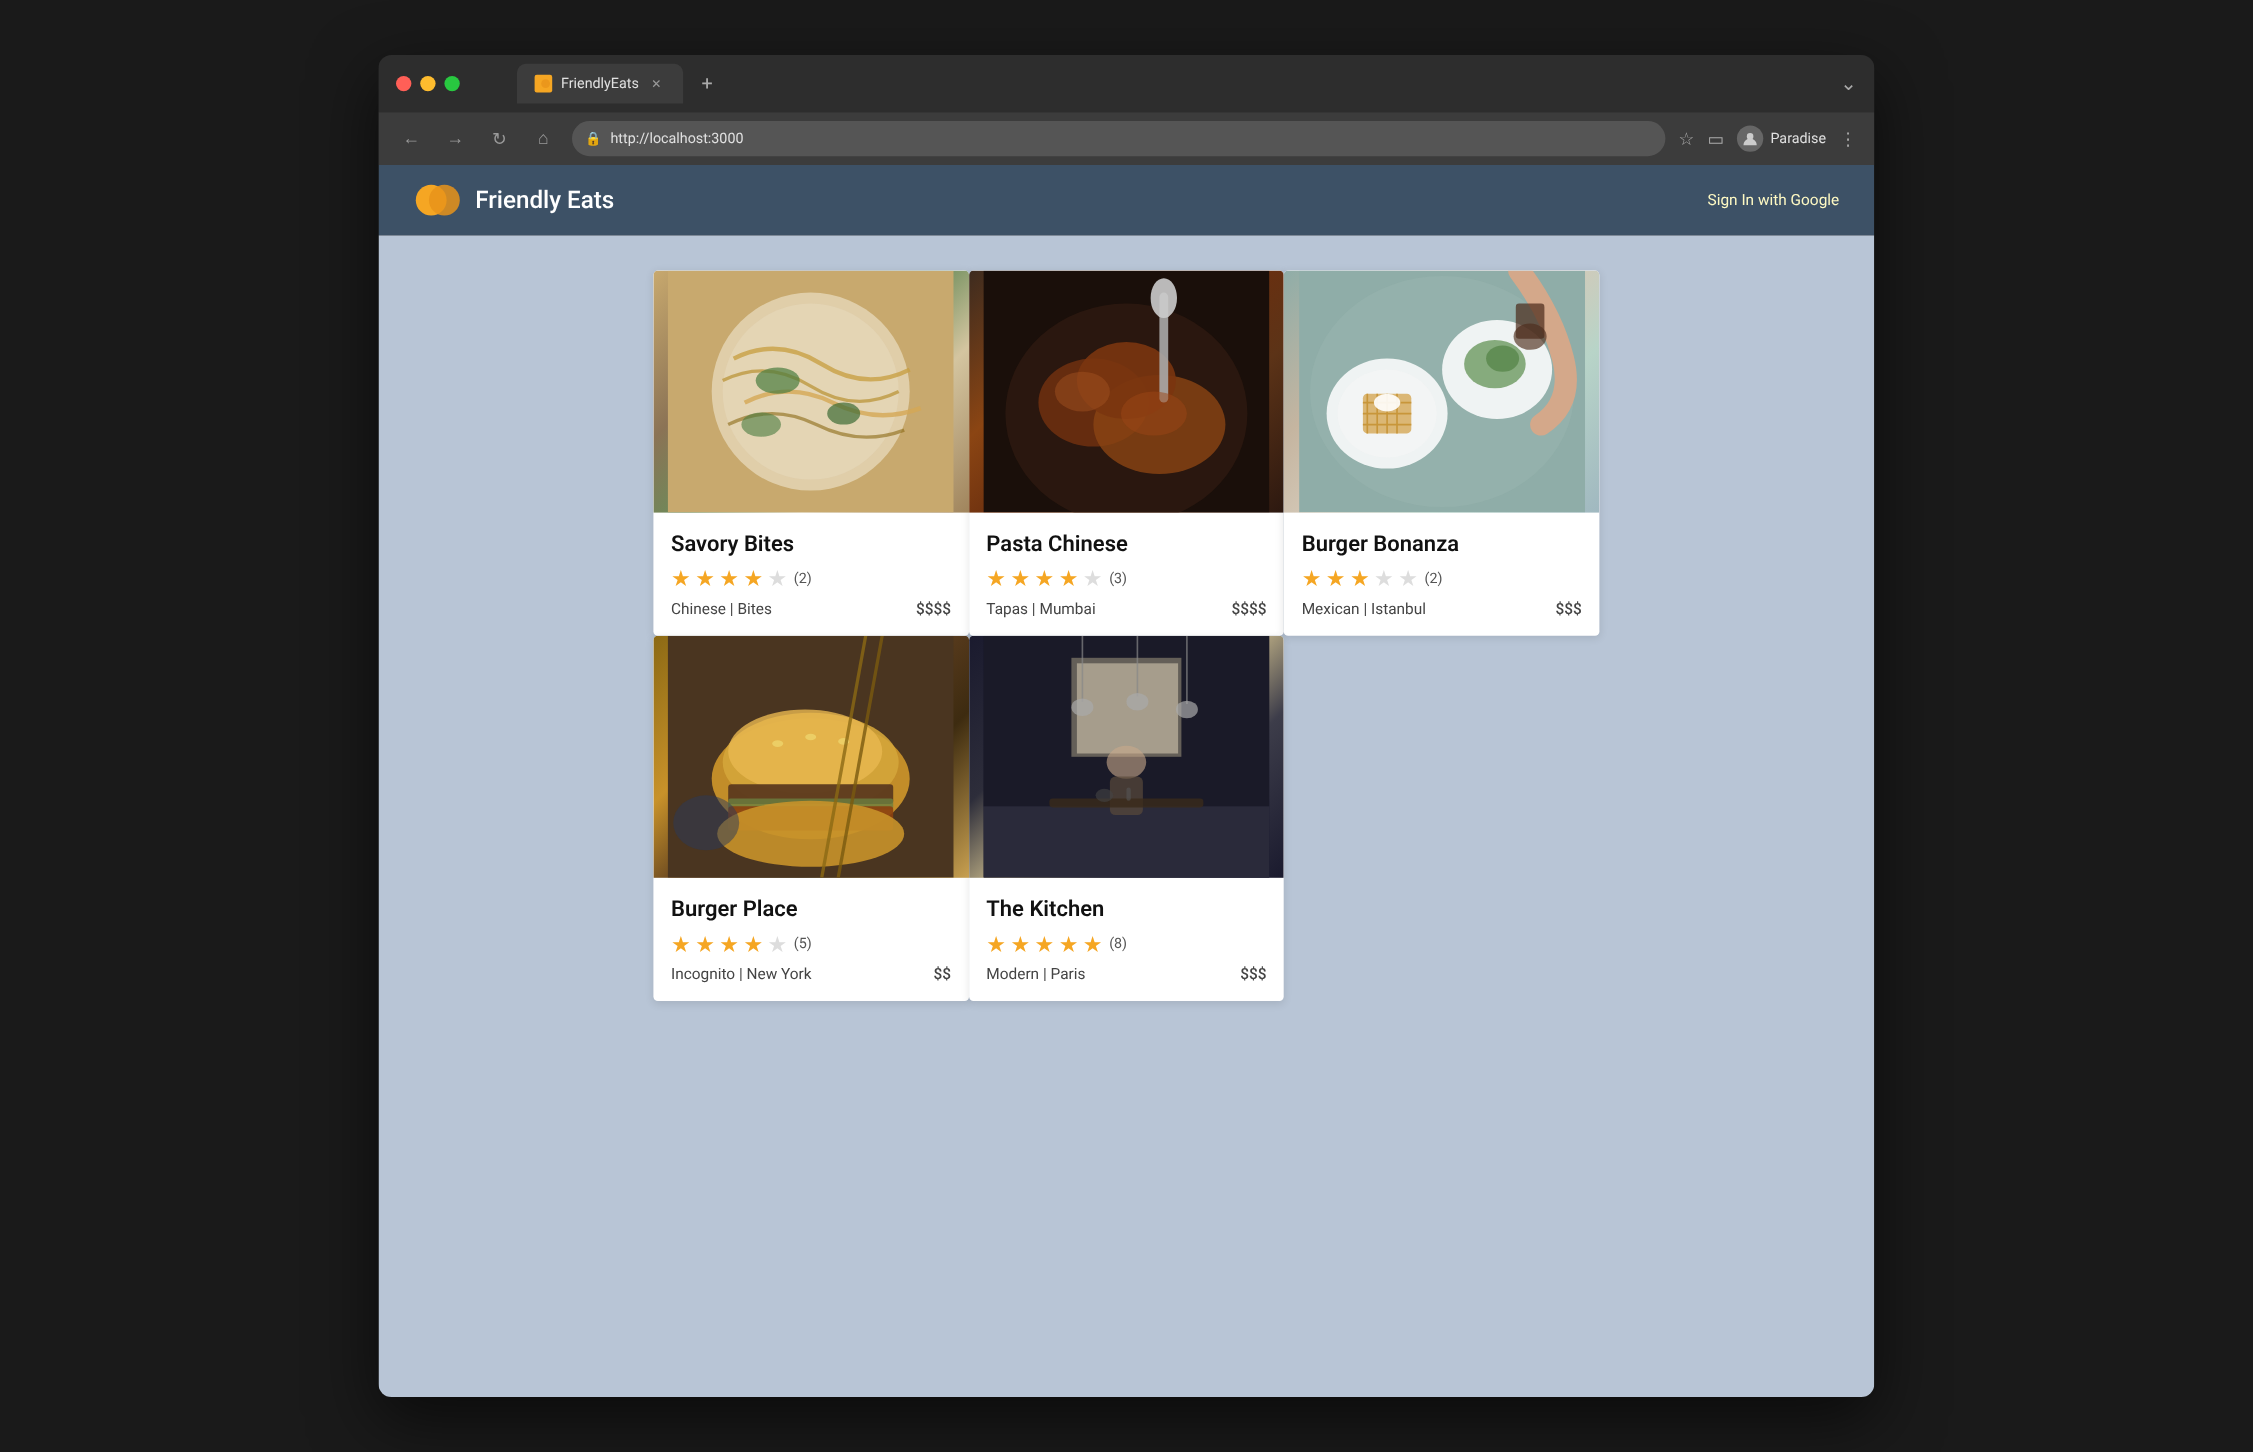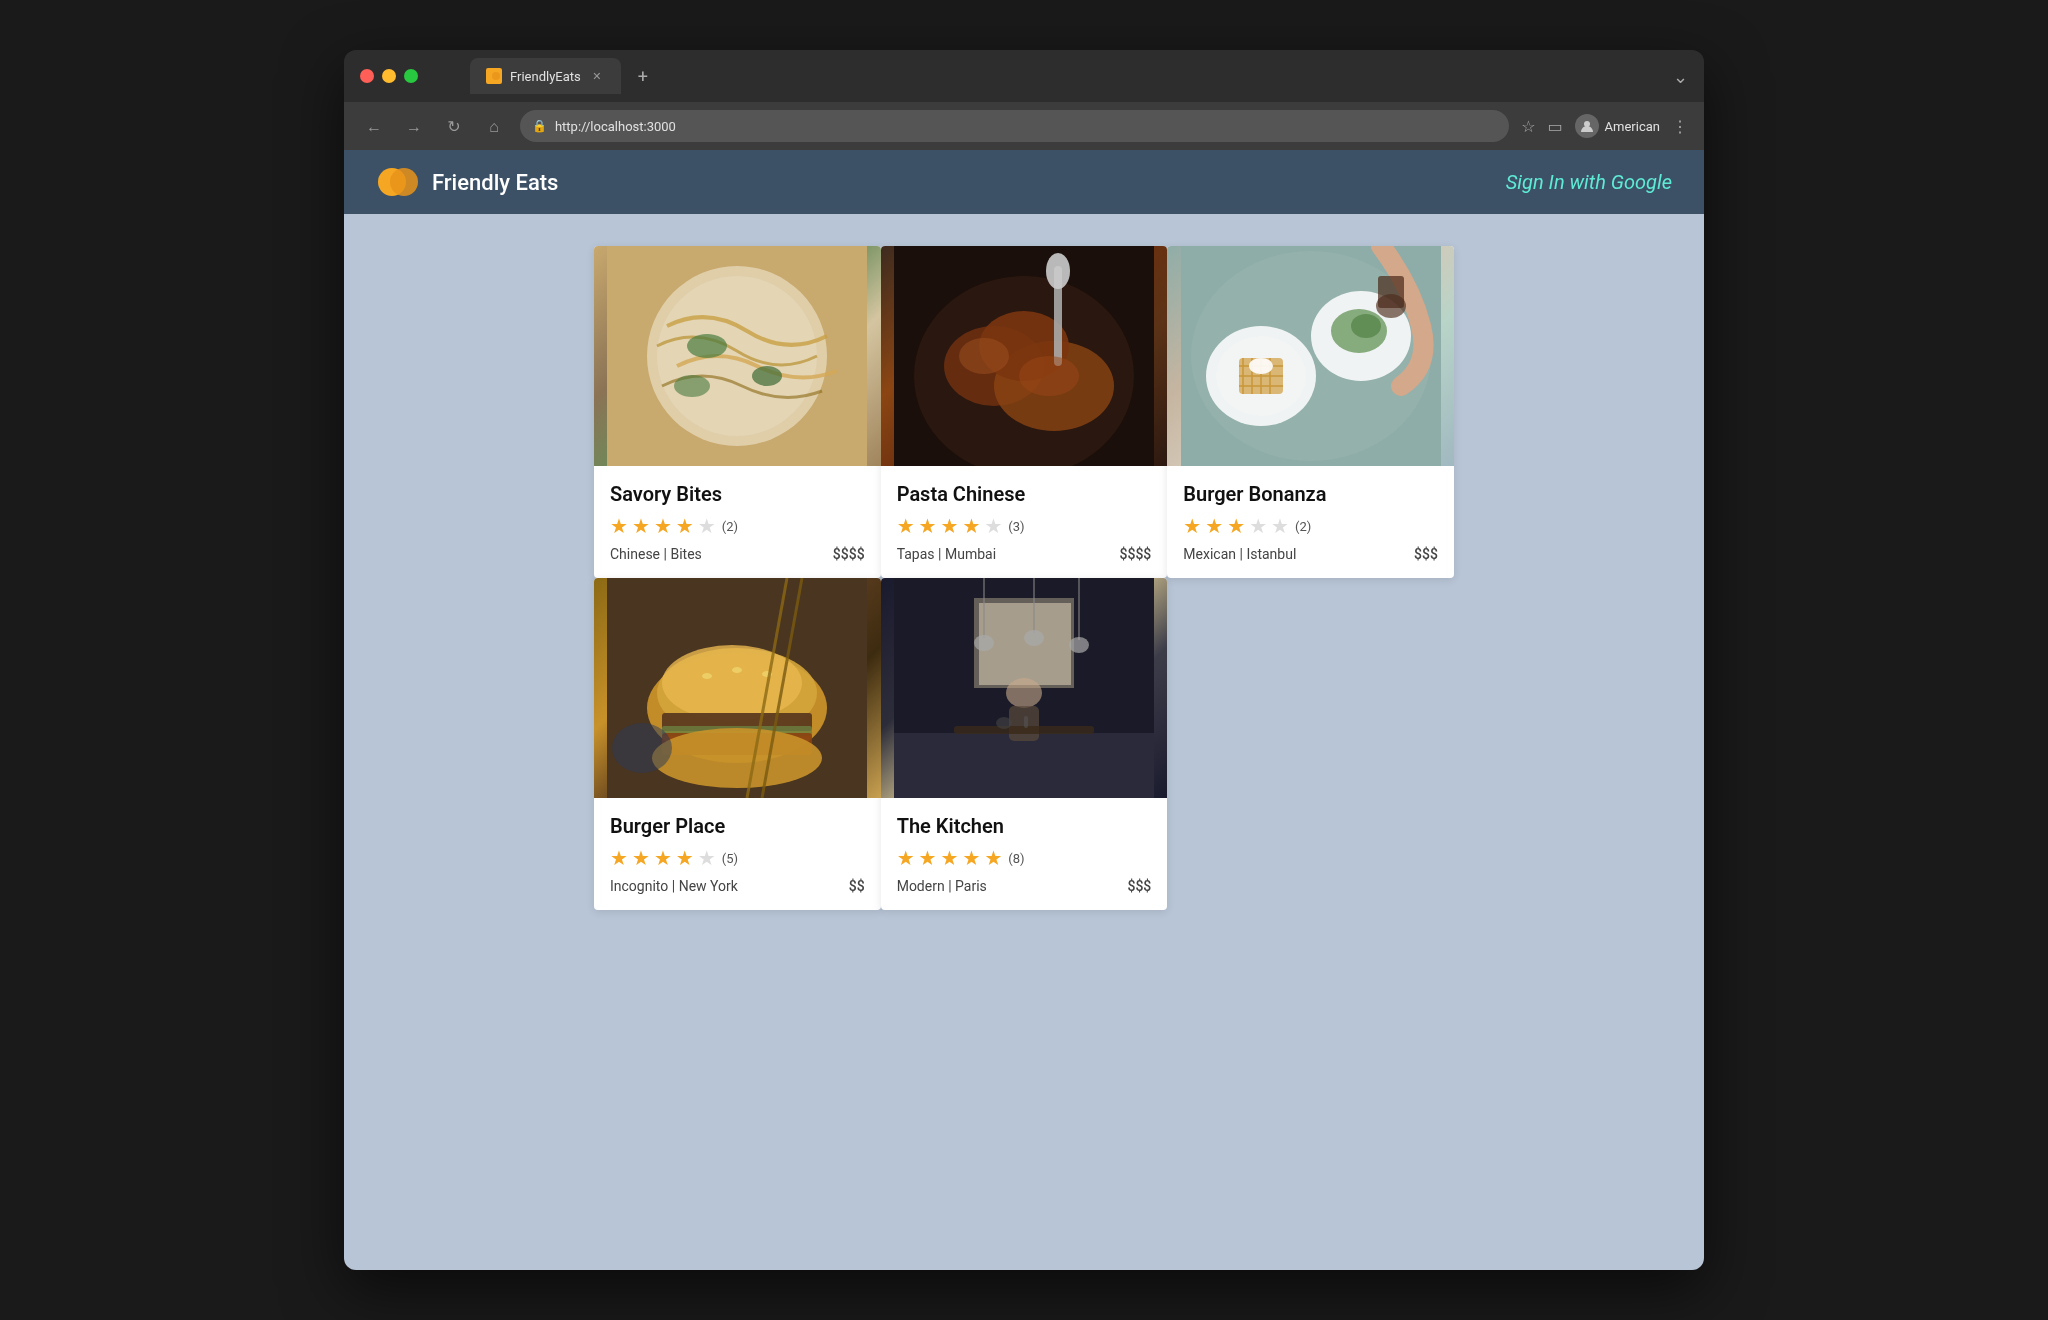--- a/index.html
+++ b/index.html
@@ -213,25 +213,24 @@
 
     .app-title {
       color: white;
       font-size: 22px;
       font-weight: 500;
     }
 
     .header-spacer { flex: 1; }
 
     .sign-in-btn {
-      color: #5eead4;
-      font-size: 20px;
+      color: #fef9c3;
+      font-size: 14px;
       cursor: pointer;
       text-decoration: none;
-      font-style: italic;
     }
 
     
     .main-content {
       flex: 1;
       background: #b8c5d6;
       overflow-y: auto;
       padding: 32px 0;
     }
 
@@ -407,21 +406,21 @@
     <div class="toolbar-right">
       <div class="toolbar-icon">☆</div>
       <div class="toolbar-icon">▭</div>
       <div class="incognito-btn">
         <div class="incognito-avatar">
           <svg width="16" height="16" viewBox="0 0 16 16" fill="#ccc">
             <circle cx="8" cy="6" r="3"></circle>
             <path d="M2 14c0-3.3 2.7-6 6-6s6 2.7 6 6" fill="#ccc"></path>
           </svg>
         </div>
-        <span>American</span>
+        <span>Paradise</span>
       </div>
       <div class="toolbar-icon">⋮</div>
     </div>
   </div>
 
   <div class="app-content">
 
     <div class="app-header">
       <div class="app-logo">
         <svg class="logo-icon" viewBox="0 0 44 44">

